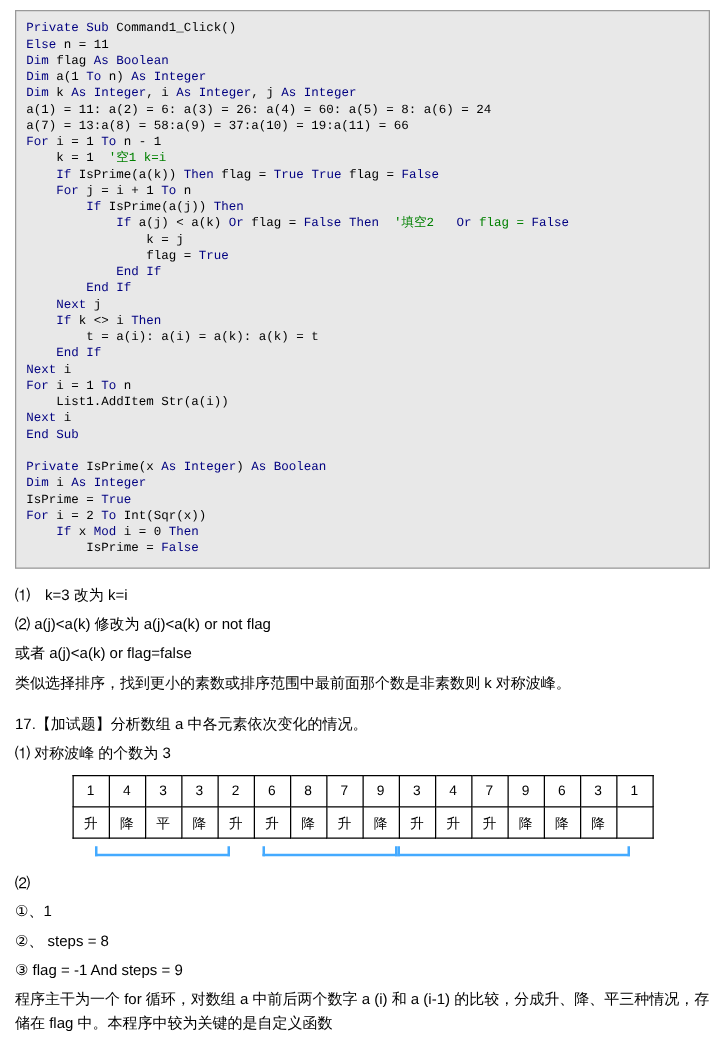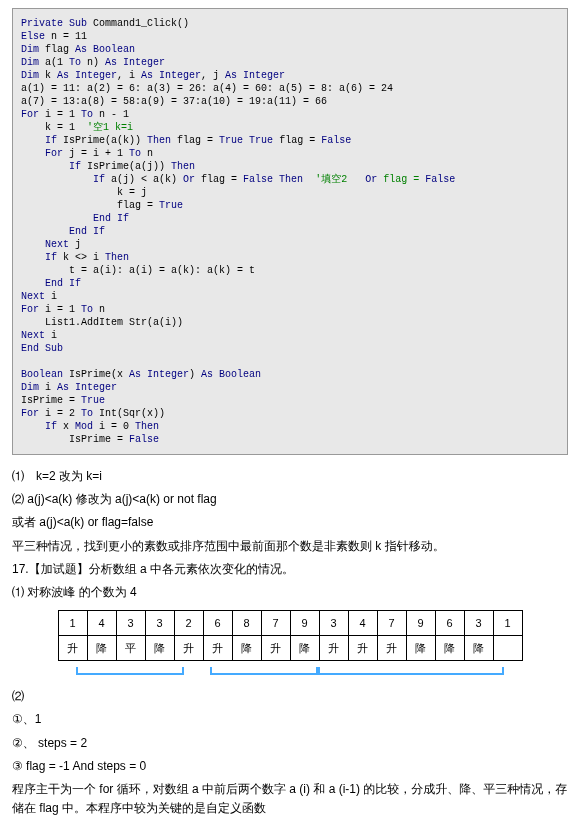--- a/index.html
+++ b/index.html
@@ -35,34 +35,34 @@
     <span class="kw">Next</span> j
     <span class="kw">If</span> k &lt;&gt; i <span class="kw">Then</span>
         t = a(i): a(i) = a(k): a(k) = t
     <span class="kw">End If</span>
 <span class="kw">Next</span> i
 <span class="kw">For</span> i = 1 <span class="kw">To</span> n
     List1.AddItem Str(a(i))
 <span class="kw">Next</span> i
 <span class="kw">End Sub</span>
 
-<span class="kw">Boolean</span> IsPrime(x <span class="kw">As Integer</span>) <span class="kw">As Boolean</span>
+<span class="kw">Private</span> IsPrime(x <span class="kw">As Integer</span>) <span class="kw">As Boolean</span>
 <span class="kw">Dim</span> i <span class="kw">As Integer</span>
 IsPrime = <span class="kw">True</span>
 <span class="kw">For</span> i = 2 <span class="kw">To</span> Int(Sqr(x))
     <span class="kw">If</span> x <span class="kw">Mod</span> i = 0 <span class="kw">Then</span>
         IsPrime = <span class="kw">False</span></div>
 
-<div class="p">⑴　k=2 改为  k=i</div>
+<div class="p">⑴　k=3 改为  k=i</div>
 <div class="p">⑵  a(j)&lt;a(k)   修改为    a(j)&lt;a(k) or not flag</div>
 <div class="p">或者     a(j)&lt;a(k) or flag=false</div>
-<div class="p">平三种情况，找到更小的素数或排序范围中最前面那个数是非素数则 k 指针移动。</div>
+<div class="p">类似选择排序，找到更小的素数或排序范围中最前面那个数是非素数则 k 对称波峰。</div>
 
-<div class="p" style="margin-top:4px">17.【加试题】分析数组 a 中各元素依次变化的情况。</div>
-<div class="p">⑴   对称波峰 的个数为   4</div>
+<div class="p" style="margin-top:14px">17.【加试题】分析数组 a 中各元素依次变化的情况。</div>
+<div class="p">⑴   对称波峰 的个数为   3</div>
 
 <table class="t">
     <tbody id="tbody">
       <tr>
         <td>1</td>
         <td>4</td>
         <td>3</td>
         <td>3</td>
         <td>2</td>
         <td>6</td>
@@ -98,15 +98,15 @@
     </tbody>
   </table>
 <div class="brk">
   <span style="width:104px;margin-right:26px"></span>
   <span style="width:104px;margin-right:0"></span>
   <span style="width:182px;margin-left:0"></span>
 </div>
 
 <div class="p">⑵</div>
 <div class="p">①、1</div>
-<div class="p">②、  steps = 2</div>
-<div class="p">③  flag = -1 And steps = 0</div>
+<div class="p">②、  steps = 8</div>
+<div class="p">③  flag = -1 And steps = 9</div>
 <div class="p"><span>程序主干为一个 for 循环，对数组 a 中前后两个数字 a (i) 和 a (i-1) 的比较，分成升、降、平三种情况，存储在 flag 中。本程序中较为关键的是自定义函数  </span></div>
 
 </body></html>

